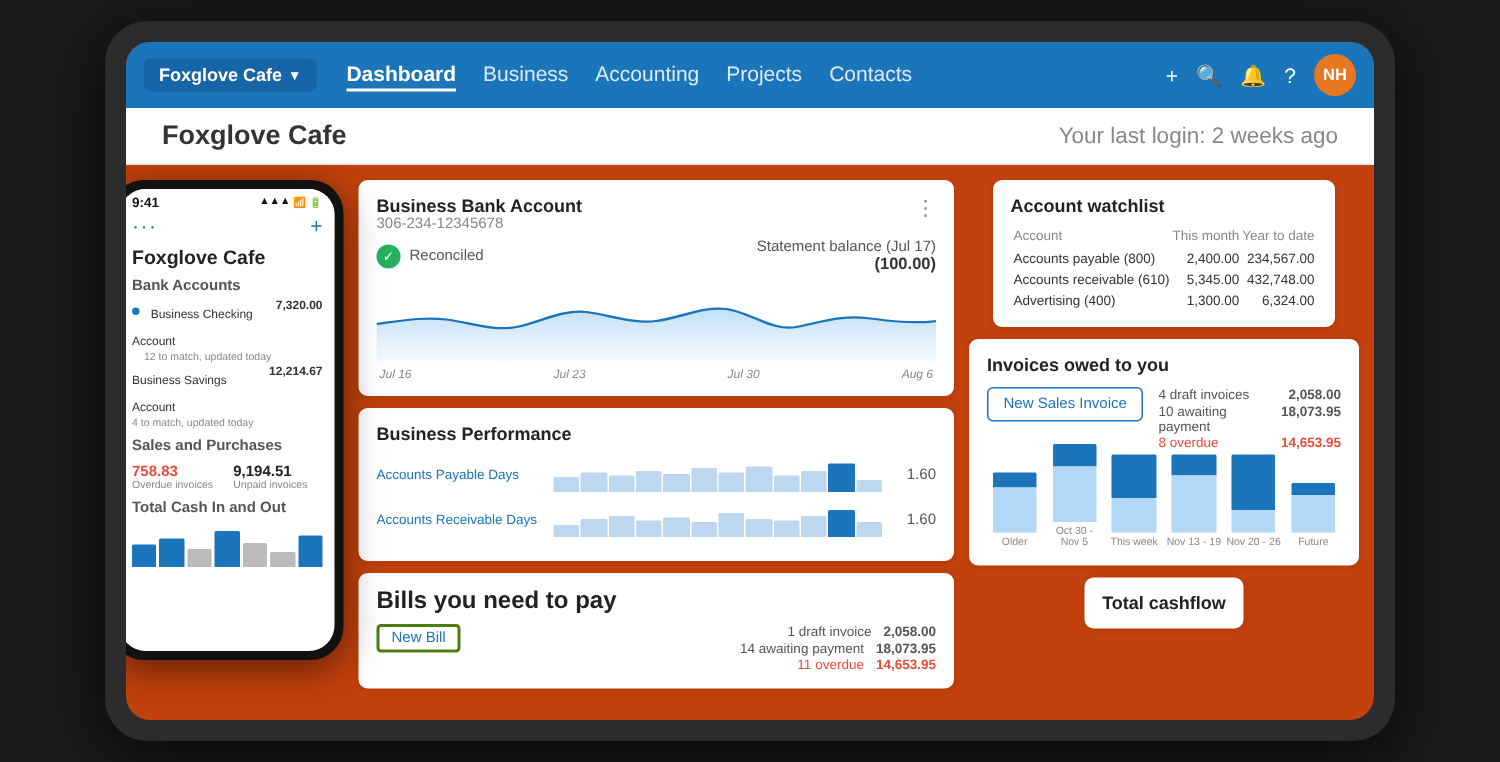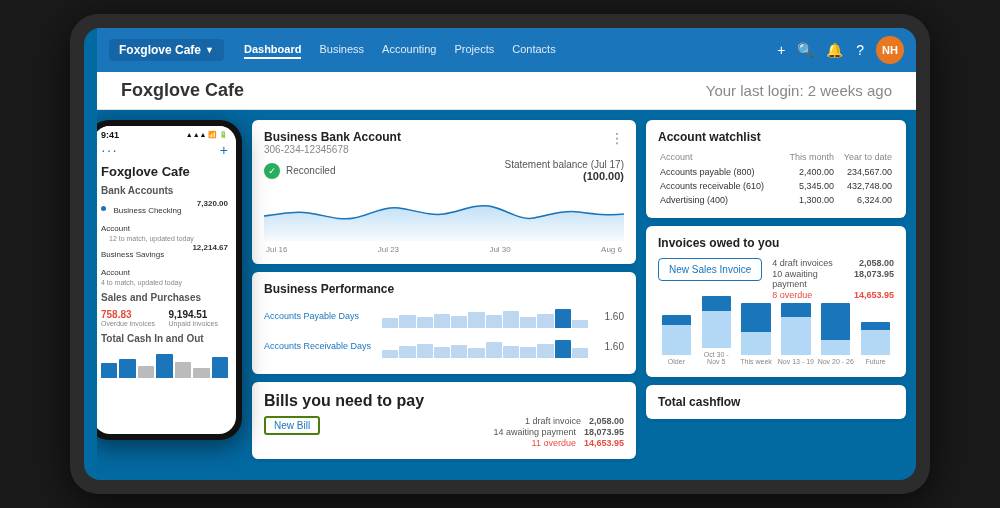--- a/index.html
+++ b/index.html
@@ -20,26 +20,25 @@
       height: 480px;
       background: #2c2c2c;
       border-radius: 28px;
       padding: 14px;
       box-shadow: 0 8px 40px rgba(0,0,0,0.7);
       position: relative;
     }
     .tablet-screen {
       width: 100%;
       height: 100%;
-      background: #0369a1;
+      background: #c2410c;
       border-radius: 16px;
       overflow: hidden;
       display: flex;
       flex-direction: column;
-      padding-left: 13px;
     }
 
     
     .top-nav {
       background: #1b75bb;
       height: 44px;
       display: flex;
       align-items: center;
       padding: 0 12px;
       gap: 20px;
@@ -58,21 +57,21 @@
       white-space: nowrap;
     }
     .nav-brand .chevron { font-size: 9px; }
     .nav-links {
       display: flex;
       gap: 18px;
       flex: 1;
     }
     .nav-link {
       color: rgba(255,255,255,0.85);
-      font-size: 11px;
+      font-size: 14px;
       font-weight: 500;
       cursor: pointer;
       padding: 2px 0;
     }
     .nav-link.active {
       color: white;
       font-weight: 700;
       border-bottom: 2px solid white;
     }
     .nav-actions {
@@ -280,20 +279,21 @@
       display: flex;
       flex-direction: column;
       gap: 8px;
       min-width: 0;
     }
     .right-panels {
       width: 260px;
       display: flex;
       flex-direction: column;
       gap: 8px;
+      align-items: center;
     }
 
     
     .card {
       background: white;
       border-radius: 6px;
       box-shadow: 0 1px 4px rgba(0,0,0,0.1);
       padding: 10px 12px;
     }
 
@@ -361,20 +361,21 @@
       width: 100%;
       height: 100%;
     }
 
     .chart-labels {
       display: flex;
       justify-content: space-between;
       font-size: 8px;
       color: #888;
       padding: 0 2px;
+      font-style: italic;
     }
 
     
     .perf-card-title {
       font-size: 12px;
       font-weight: 700;
       color: #222;
       margin-bottom: 8px;
     }
     .perf-row {

